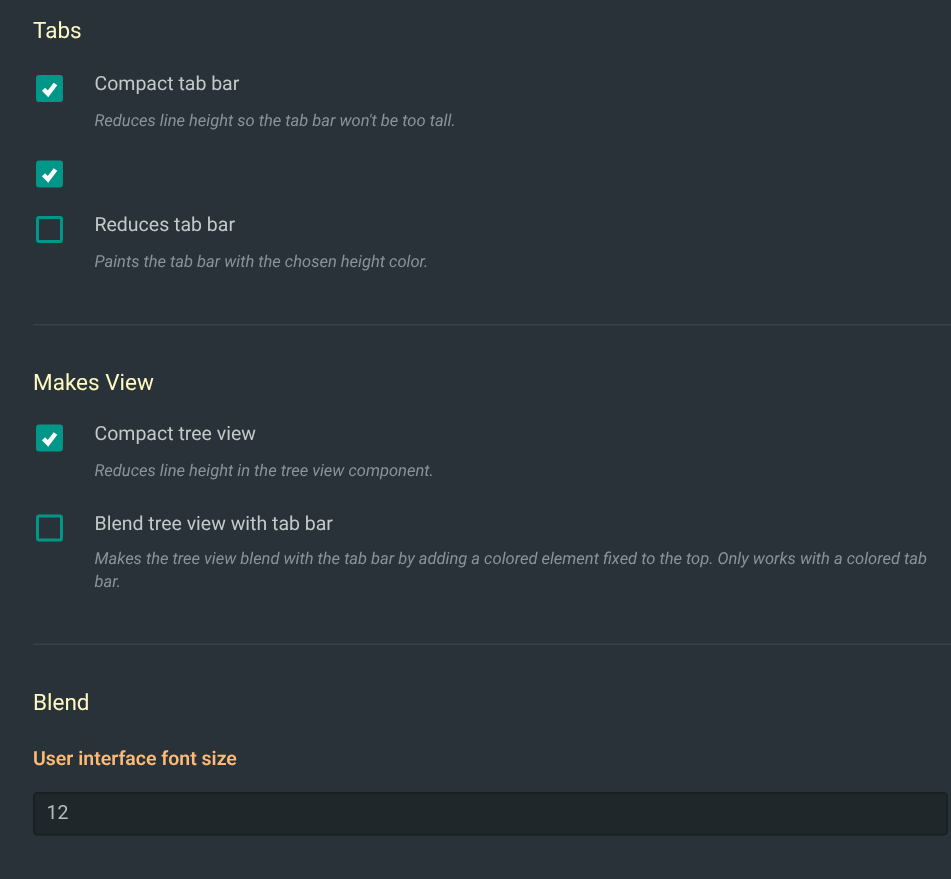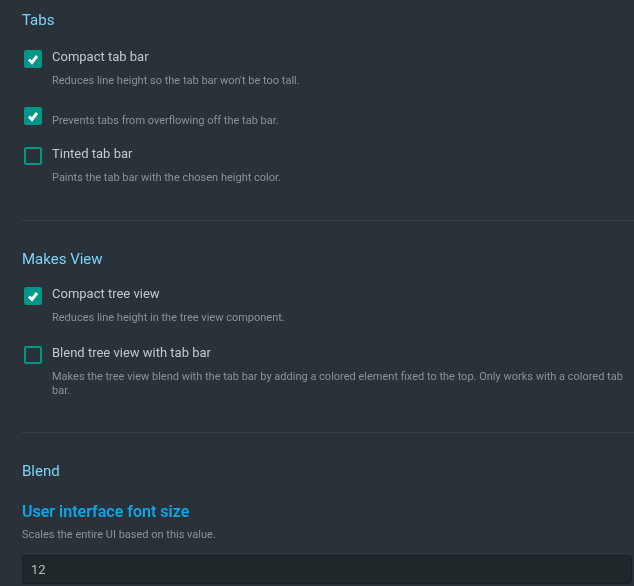--- a/index.html
+++ b/index.html
@@ -15,21 +15,21 @@
       height: 586px;
       overflow: hidden;
     }
     .section {
       padding-left: 22px;
       padding-right: 0;
     }
     .section-heading {
       font-size: 15px;
       font-weight: 400;
-      color: #7dd3fc;
+      color: #fef9c3;
       padding-top: 11px;
       padding-bottom: 0;
     }
     .section-heading.first {
       padding-top: 11px;
     }
     .option-row {
       display: flex;
       align-items: flex-start;
       margin-top: 20px;
@@ -58,49 +58,50 @@
     }
     .checkbox svg {
       display: none;
       width: 12px;
       height: 12px;
       stroke: #ffffff;
       stroke-width: 3;
       fill: none;
     }
     .option-text {
-      margin-left: 10px;
+      margin-left: 21px;
       flex: 1;
     }
     .option-label {
       font-size: 13px;
       color: #c5c9ca;
       line-height: 1.3;
     }
     .option-desc {
       font-size: 11px;
       color: #8a9398;
       margin-top: 8px;
       line-height: 1.3;
+      font-style: italic;
     }
     .divider {
       height: 1px;
       background: #364248;
       margin-top: 34px;
       margin-bottom: 18px;
       margin-left: 0;
     }
     .text-setting {
       margin-top: 22px;
       padding-right: 22px;
     }
     .text-setting-label {
-      font-size: 16px;
+      font-size: 13px;
       font-weight: 600;
-      color: #0ea5e9;
+      color: #fdba74;
     }
     .text-setting-desc {
       font-size: 11px;
       color: #8a9398;
       margin-top: 7px;
     }
     .text-input {
       width: calc(634px - 22px - 2px);
       background: #1f272b;
       border: 1px solid #17201f;
@@ -130,30 +131,29 @@
     </div>
   </div>
 
   <div class="option-row tight">
     <div class="checkbox checked">
       <svg viewBox="0 0 12 12">
           <polyline points="2,6.5 5,9.5 10,3"></polyline>
         </svg>
     </div>
     <div class="option-text">
-      <div class="option-desc">Prevents tabs from overflowing off the tab bar.</div>
     </div>
   </div>
 
   <div class="option-row tight">
     <div class="checkbox">
       
     </div>
     <div class="option-text">
-      <div class="option-label">Tinted tab bar</div>
+      <div class="option-label">Reduces tab bar</div>
       <div class="option-desc">Paints the tab bar with the chosen height color.</div>
     </div>
   </div>
 
   <div class="divider"></div>
 </div>
 
 <div class="section">
   <div class="section-heading">Makes View</div>
 
@@ -180,16 +180,15 @@
   </div>
 
   <div class="divider"></div>
 </div>
 
 <div class="section">
   <div class="section-heading">Blend</div>
 
   <div class="text-setting">
     <div class="text-setting-label">User interface font size</div>
-    <div class="text-setting-desc">Scales the entire UI based on this value.</div>
     <input type="text" class="text-input" value="12" style="">
   </div>
 </div>
 
 </body></html>

